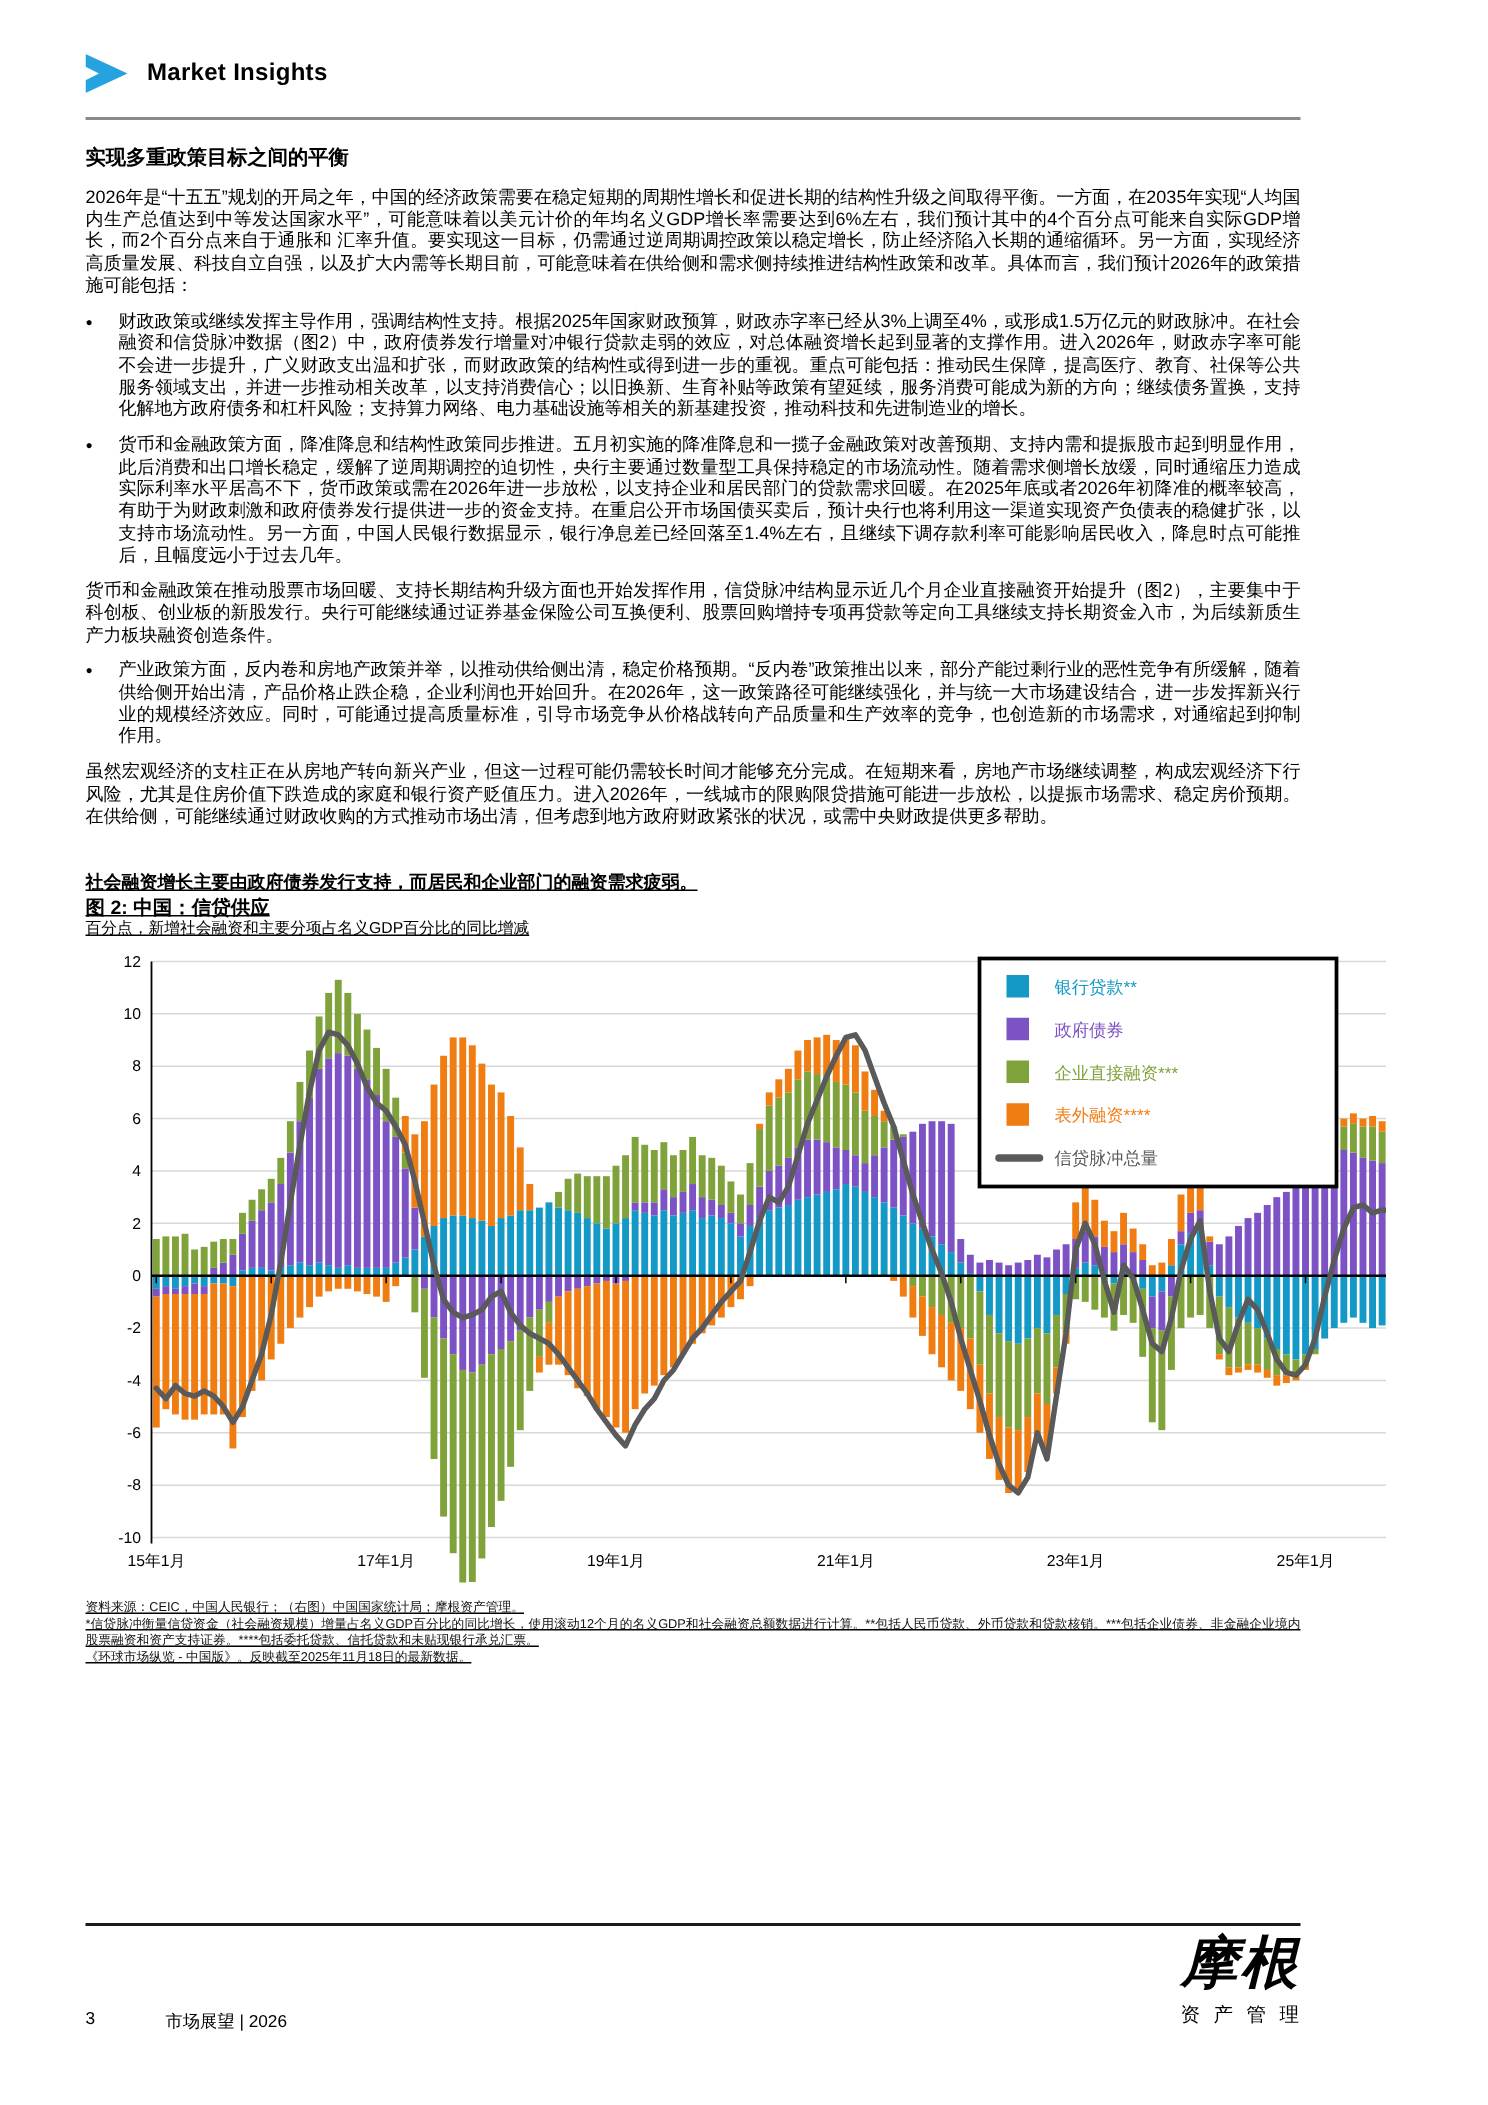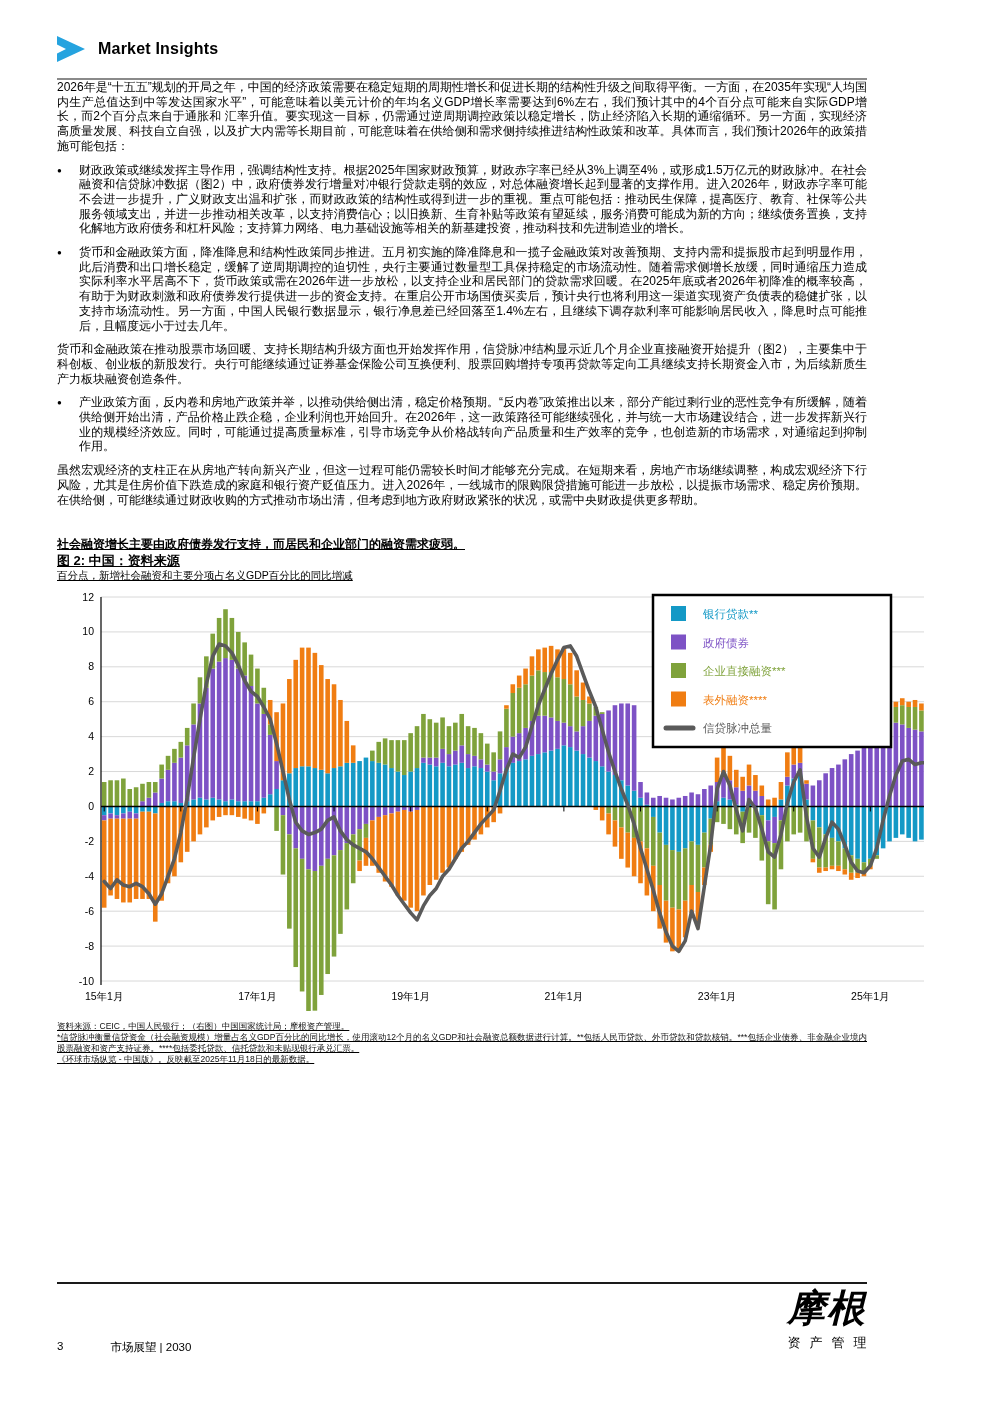--- a/index.html
+++ b/index.html
@@ -22,40 +22,41 @@
   .figure{margin-top:30px;text-decoration:underline;}
   .fig-headline{font-size:12px;font-weight:bold;line-height:15px;}
   .fig-title{font-size:13px;font-weight:bold;line-height:16px;margin-top:1px;}
   .fig-sub{font-size:10.5px;line-height:13.5px;}
   .chart-wrap{margin-top:4px;}
   
   .footnotes{font-size:8.5px;line-height:11px;margin-top:6px;color:#111;text-align:justify;}
   .bottom-rule{position:absolute;left:57px;right:57px;top:1282px;border:none;border-top:2.5px solid #1a1a1a;margin:0;}
   
   .footer-left{position:absolute;left:57px;top:1340px;font-size:11.5px;display:flex;gap:47px;}
-  .footer-logo{position:absolute;right:57px;top:1288px;text-align:center;}
+  .footer-logo{position:absolute;right:57px;top:1288px;}
   .logo-main{font-family:"DejaVu Serif","Liberation Serif",serif;font-size:38px;font-weight:bold;
              font-style:italic;line-height:40px;letter-spacing:2px;}
   .logo-sub{font-size:13px;letter-spacing:9px;margin-top:6px;margin-right:-9px;}
 </style>
 </head>
 <body>
 
 <div class="page">
   <div class="content">
 
     <div class="brand">
       <svg class="brand-arrow" viewBox="0 0 30 26">
         <polygon points="0,0 28,13 0,26 0,17.5 9,13 0,8.5" fill="#25A3DF"></polygon>
       </svg>
       <span class="brand-text">Market Insights</span>
     </div>
 
     <hr class="top-rule">
 
+    <div class="article-title">实现多重政策目标之间的平衡</div>
 
     <p class="p">2026年是“十五五”规划的开局之年，中国的经济政策需要在稳定短期的周期性增长和促进长期的结构性升级之间取得平衡。一方面，在2035年实现“人均国内生产总值达到中等发达国家水平”，可能意味着以美元计价的年均名义GDP增长率需要达到6%左右，我们预计其中的4个百分点可能来自实际GDP增长，而2个百分点来自于通胀和 汇率升值。要实现这一目标，仍需通过逆周期调控政策以稳定增长，防止经济陷入长期的通缩循环。另一方面，实现经济高质量发展、科技自立自强，以及扩大内需等长期目前，可能意味着在供给侧和需求侧持续推进结构性政策和改革。具体而言，我们预计2026年的政策措施可能包括：</p>
 
     <div class="bullet">
       <span class="dot">●</span>
       <span class="btxt">财政政策或继续发挥主导作用，强调结构性支持。根据2025年国家财政预算，财政赤字率已经从3%上调至4%，或形成1.5万亿元的财政脉冲。在社会融资和信贷脉冲数据（图2）中，政府债券发行增量对冲银行贷款走弱的效应，对总体融资增长起到显著的支撑作用。进入2026年，财政赤字率可能不会进一步提升，广义财政支出温和扩张，而财政政策的结构性或得到进一步的重视。重点可能包括：推动民生保障，提高医疗、教育、社保等公共服务领域支出，并进一步推动相关改革，以支持消费信心；以旧换新、生育补贴等政策有望延续，服务消费可能成为新的方向；继续债务置换，支持化解地方政府债务和杠杆风险；支持算力网络、电力基础设施等相关的新基建投资，推动科技和先进制造业的增长。</span>
     </div>
 
     <div class="bullet">
       <span class="dot">●</span>
@@ -66,21 +67,21 @@
 
     <div class="bullet">
       <span class="dot">●</span>
       <span class="btxt">产业政策方面，反内卷和房地产政策并举，以推动供给侧出清，稳定价格预期。“反内卷”政策推出以来，部分产能过剩行业的恶性竞争有所缓解，随着供给侧开始出清，产品价格止跌企稳，企业利润也开始回升。在2026年，这一政策路径可能继续强化，并与统一大市场建设结合，进一步发挥新兴行业的规模经济效应。同时，可能通过提高质量标准，引导市场竞争从价格战转向产品质量和生产效率的竞争，也创造新的市场需求，对通缩起到抑制作用。</span>
     </div>
 
     <p class="p indented">虽然宏观经济的支柱正在从房地产转向新兴产业，但这一过程可能仍需较长时间才能够充分完成。在短期来看，房地产市场继续调整，构成宏观经济下行风险，尤其是住房价值下跌造成的家庭和银行资产贬值压力。进入2026年，一线城市的限购限贷措施可能进一步放松，以提振市场需求、稳定房价预期。在供给侧，可能继续通过财政收购的方式推动市场出清，但考虑到地方政府财政紧张的状况，或需中央财政提供更多帮助。</p>
 
     <div class="figure">
       <div class="fig-headline">社会融资增长主要由政府债券发行支持，而居民和企业部门的融资需求疲弱。</div>
-      <div class="fig-title">图 2: 中国：资料来源</div>
+      <div class="fig-title">图 2: 中国：信贷供应</div>
       <div class="fig-sub">百分点，新增社会融资和主要分项占名义GDP百分比的同比增减</div>
       <div class="chart-wrap">
         <svg id="chart-svg" width="886" height="424" viewBox="0 0 886 424">
             <line x1="44" x2="874" y1="394" y2="394" stroke="#d8d8d8" stroke-width="1"></line>
             <text x="37" y="397.5" text-anchor="end" font-size="10.5" fill="#000" font-family="Liberation Sans, DejaVu Sans, sans-serif">-10</text>
             <line x1="44" x2="874" y1="359.09090909090907" y2="359.09090909090907" stroke="#d8d8d8" stroke-width="1"></line>
             <text x="37" y="362.59090909090907" text-anchor="end" font-size="10.5" fill="#000" font-family="Liberation Sans, DejaVu Sans, sans-serif">-8</text>
             <line x1="44" x2="874" y1="324.1818181818182" y2="324.1818181818182" stroke="#d8d8d8" stroke-width="1"></line>
             <text x="37" y="327.6818181818182" text-anchor="end" font-size="10.5" fill="#000" font-family="Liberation Sans, DejaVu Sans, sans-serif">-6</text>
             <line x1="44" x2="874" y1="289.27272727272725" y2="289.27272727272725" stroke="#d8d8d8" stroke-width="1"></line>
@@ -659,20 +660,20 @@
         <div>《环球市场纵览 - 中国版》。反映截至2025年11月18日的最新数据。</div>
       </div>
     </div>
 
   </div>
 
   <hr class="bottom-rule">
 
   <div class="footer-left">
     <span>3</span>
-    <span>市场展望 | 2030</span>
+    <span>市场展望 | 2026</span>
   </div>
 
   <div class="footer-logo">
     <div class="logo-main">摩根</div>
     <div class="logo-sub">资产管理</div>
   </div>
 </div>
 
 </body></html>

